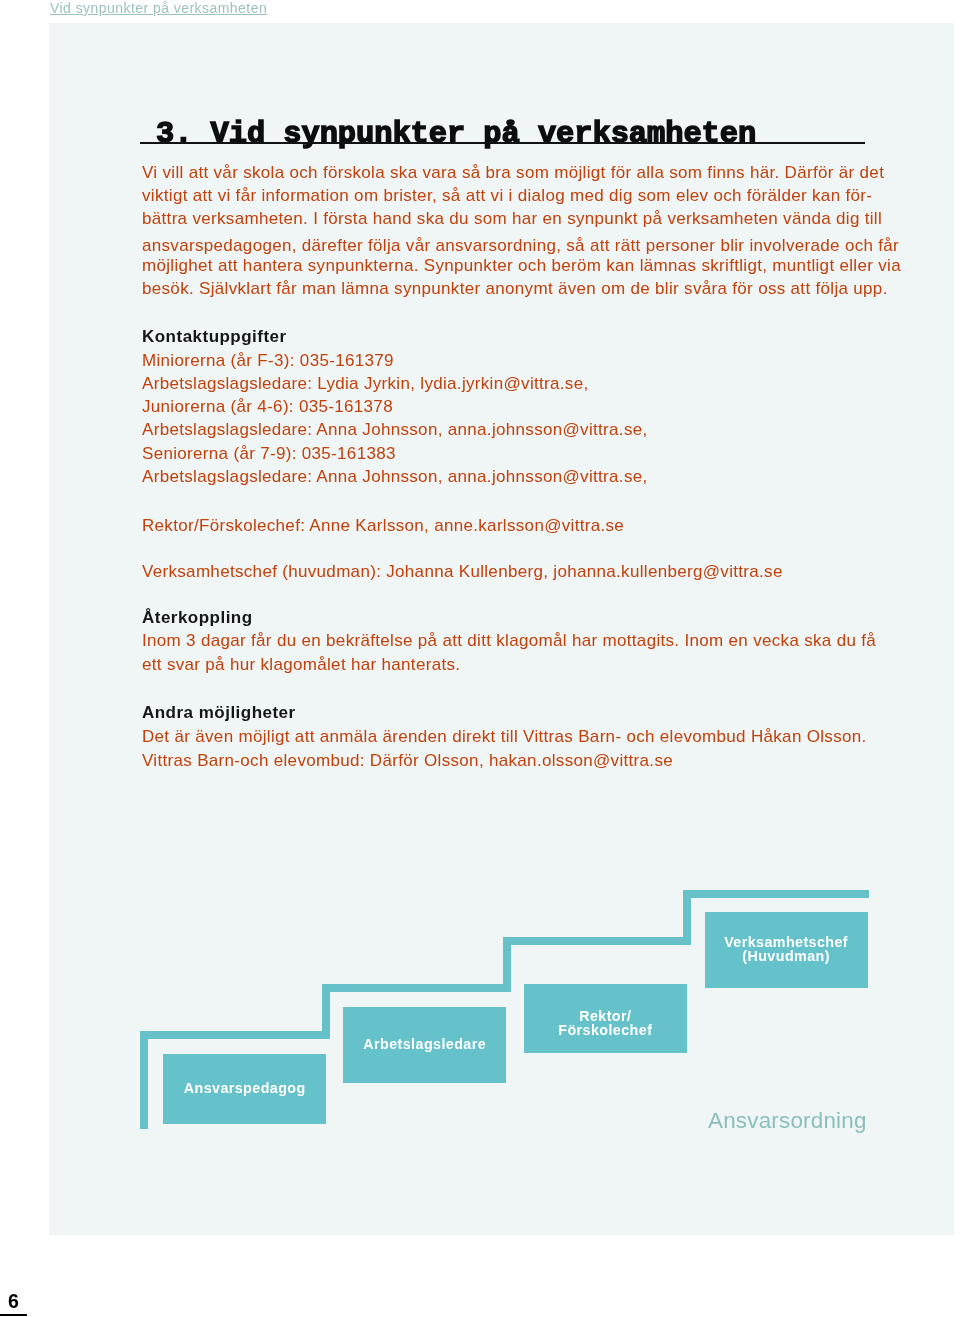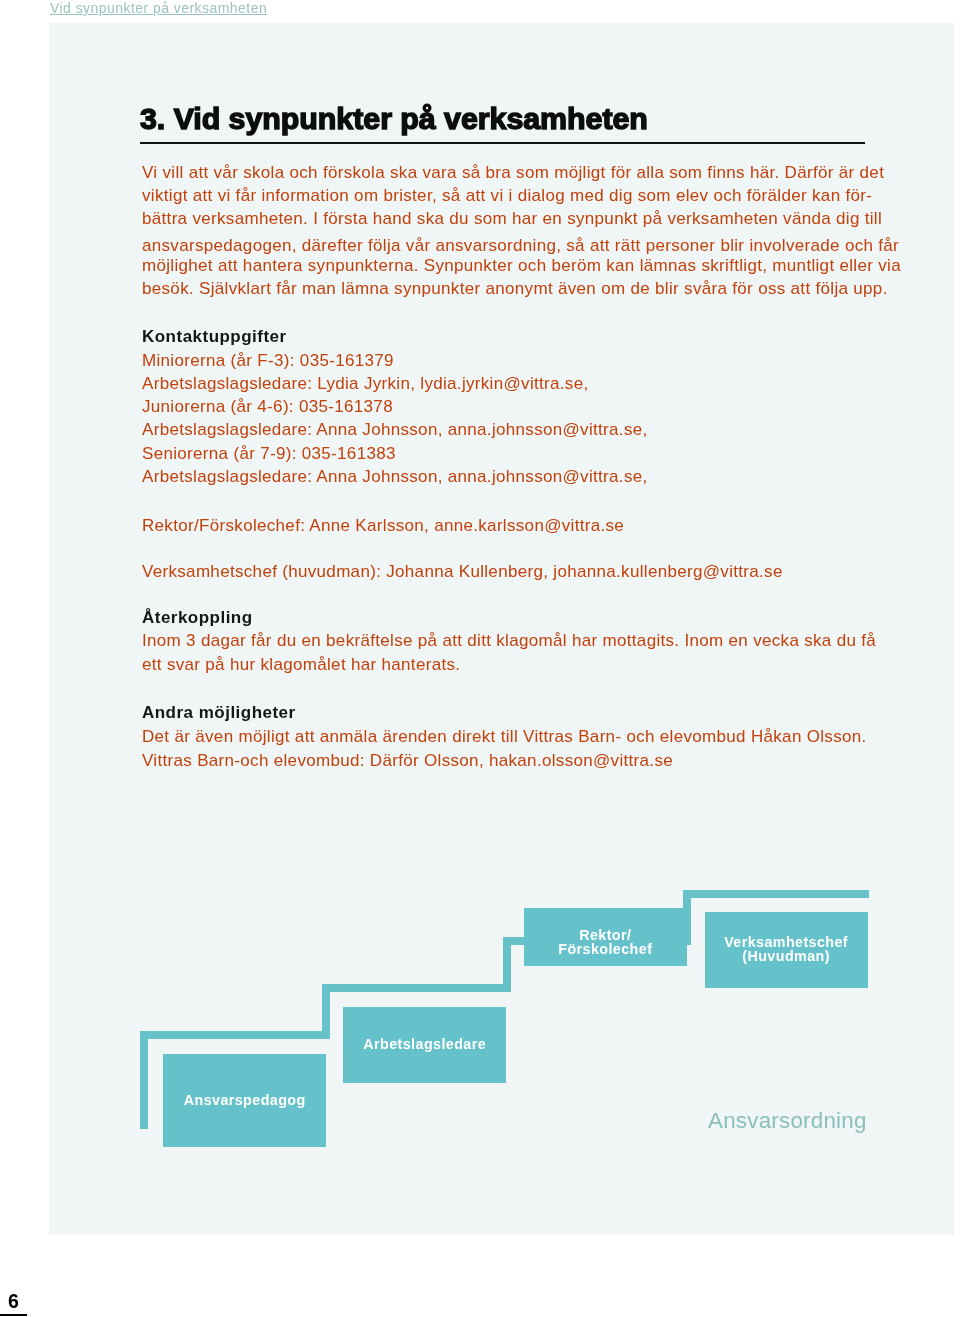--- a/index.html
+++ b/index.html
@@ -6,22 +6,22 @@
   html,body{margin:0;padding:0;}
   body{width:960px;height:1317px;background:#ffffff;overflow:hidden;
        font-family:"Liberation Sans",sans-serif;-webkit-font-smoothing:antialiased;}
   .page{position:relative;width:960px;height:1317px;background:#fff;}
 
   .runhead{transform:translateZ(0);position:absolute;left:50px;top:0px;font-size:14px;line-height:16px;
            color:#9cc3c0;letter-spacing:.45px;white-space:nowrap;text-decoration:underline;}
 
   .panel{position:absolute;left:48.5px;top:23.4px;width:905.2px;height:1211.5px;background:#eff6f5;}
 
-  .title{transform:translateZ(0);position:absolute;left:140px;top:102px;margin:0;white-space:nowrap;
-         font-family:Liberation Sans, sans-serif;font-weight:700;font-size:30.4px;line-height:32px;
+  .title{transform:translateZ(0);position:absolute;left:140px;top:102px;margin:16px;white-space:nowrap;
+         font-family:Liberation Mono, monospace;font-weight:700;font-size:30.4px;line-height:32px;
          color:#0c0d0f;letter-spacing:-0.05px;text-align:center;-webkit-text-stroke:1.45px #0c0d0f;}
   .rule{position:absolute;left:140px;top:142px;width:725px;height:2.3px;background:#111214;}
 
   .txt{transform:translateZ(0);position:absolute;left:142px;white-space:nowrap;font-size:17px;letter-spacing:.32px;
        color:#c2410c;line-height:16px;}
   .hd{font-weight:700;font-size:17px;letter-spacing:.48px;color:#13171a;}
 
   
   .bar{position:absolute;background:#66c1c9;}
   .box{transform:translateZ(0);position:absolute;background:#65c2ca;color:#fff;font-weight:700;font-size:14.3px;overflow:hidden;
@@ -71,27 +71,27 @@
   <div>
     <div class="bar" style="left:140px;top:1031px;width:7.8px;height:98px"></div>
     <div class="bar" style="left:140px;top:1031px;width:190px;height:7.9px"></div>
     <div class="bar" style="left:322.2px;top:984px;width:7.8px;height:55px"></div>
     <div class="bar" style="left:322.2px;top:984px;width:188.2px;height:7.9px"></div>
     <div class="bar" style="left:502.8px;top:937px;width:7.8px;height:55px"></div>
     <div class="bar" style="left:502.8px;top:937px;width:188.2px;height:7.9px"></div>
     <div class="bar" style="left:683.4px;top:890px;width:7.8px;height:55px"></div>
     <div class="bar" style="left:683.4px;top:890px;width:185.4px;height:7.9px"></div>
 
-    <div class="box" style="left:163.2px;top:1054px;width:163px;height:93px">
+    <div class="box" style="left:163.2px;top:1054px;width:163px;height:70px">
       <span>Ansvarspedagog</span>
     </div>
     <div class="box" style="left:343.2px;top:1007px;width:163px;height:75.5px">
       <span>Arbetslagsledare</span>
     </div>
-    <div class="box" style="left:523.8px;top:908px;width:163px;height:58px;padding-top:11px;box-sizing:border-box">
+    <div class="box" style="left:523.8px;top:984px;width:163px;height:69px;padding-top:11px;box-sizing:border-box">
       <span><span>Rektor/</span><br><span>Förskolechef</span></span>
     </div>
     <div class="box" style="left:704.6px;top:912px;width:163px;height:75.5px;padding-top:0;box-sizing:border-box">
       <span><span>Verksamhetschef</span><br><span>(Huvudman)</span></span>
     </div>
     <div class="caption" style="left:708px;top:1109px">Ansvarsordning</div>
   </div>
 
   <div class="pageno">6</div>
   <div class="pagerule"></div>

